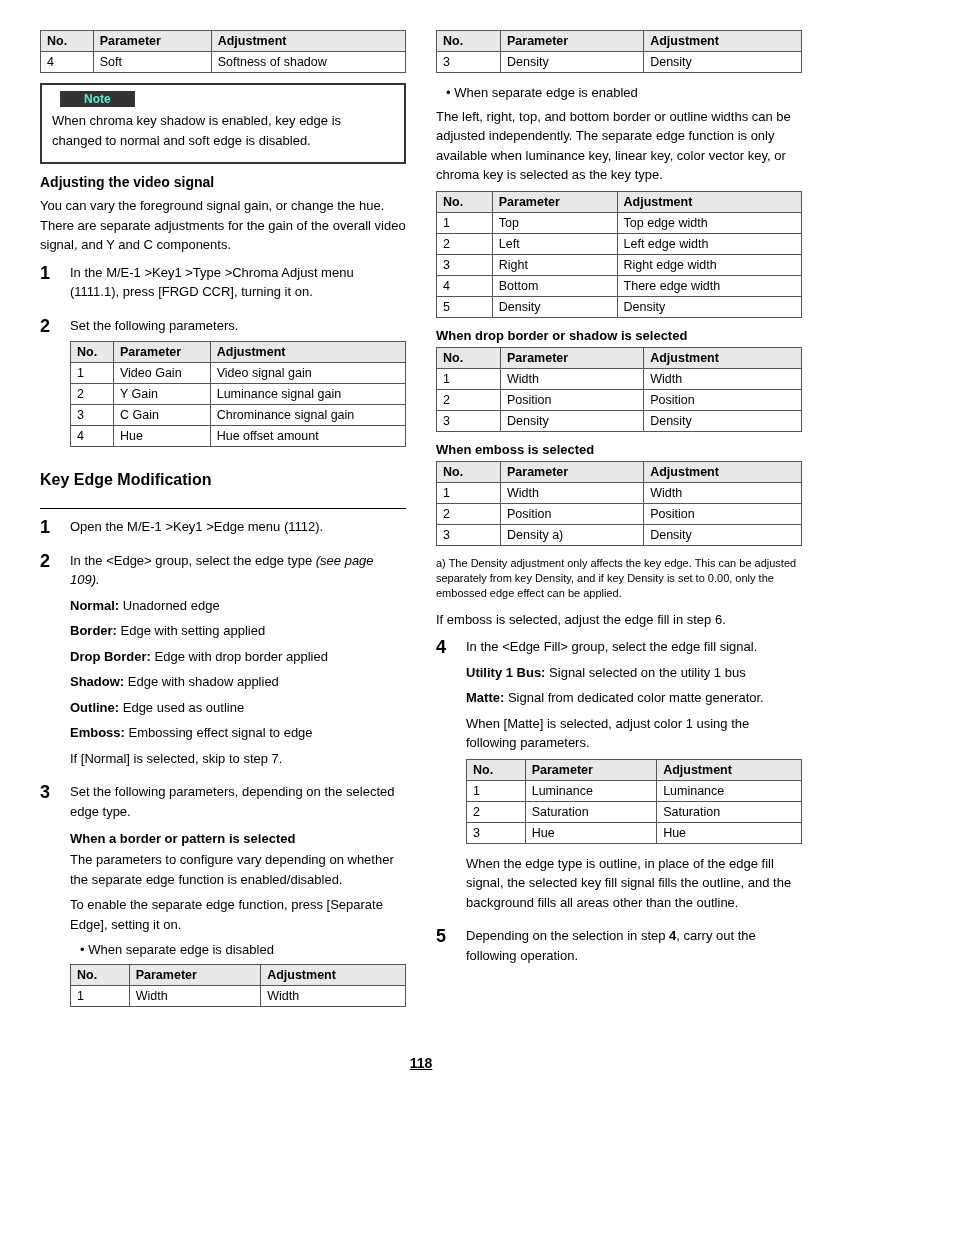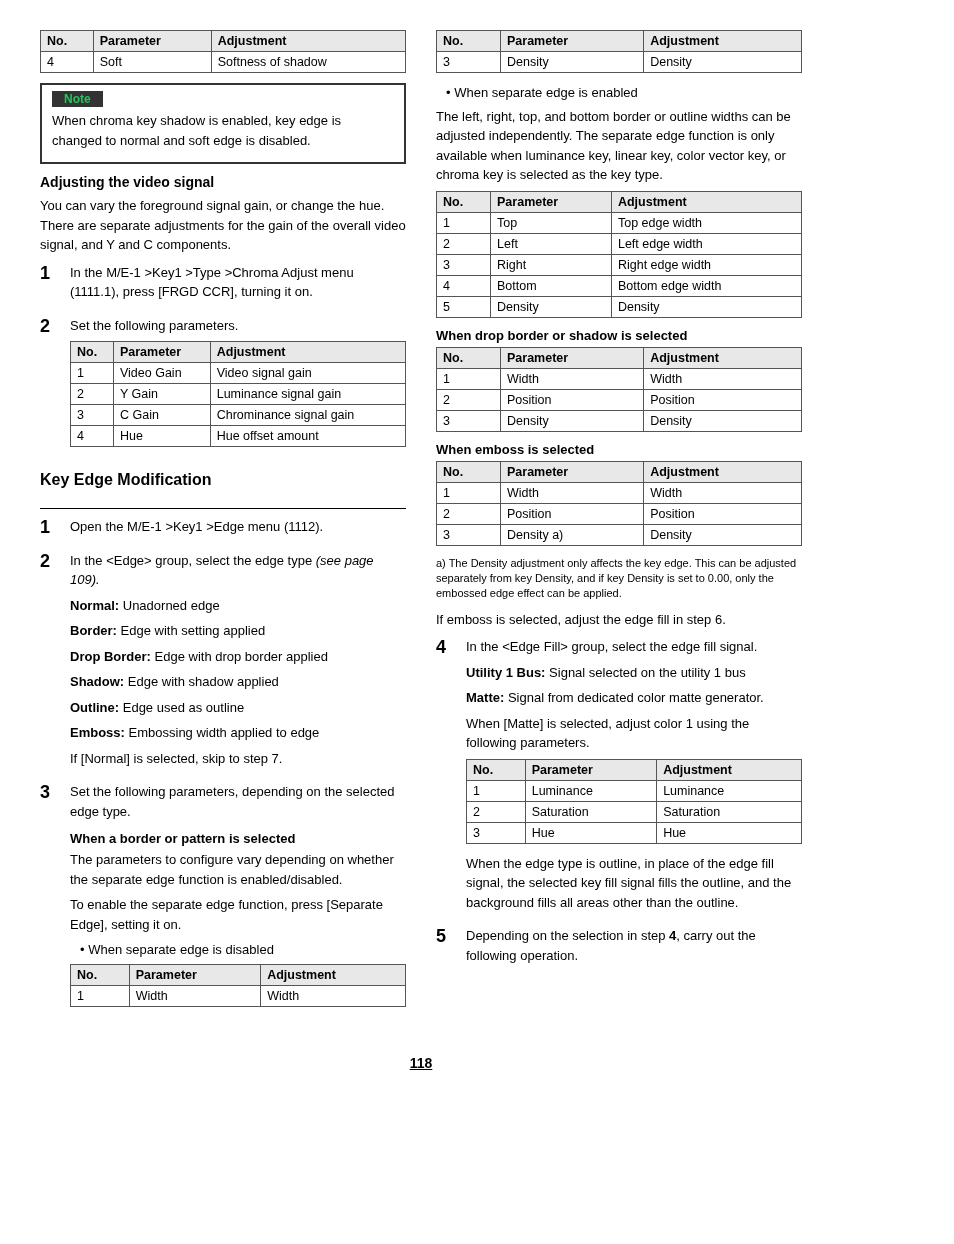--- a/index.html
+++ b/index.html
@@ -46,26 +46,27 @@
       border: 1px solid #555;
       padding: 3px 6px;
     }
     .note-box {
       border: 2px solid #333;
       padding: 6px 10px;
       margin: 10px 0;
     }
     .note-label {
       background: #333;
-      color: #22c55e;
+      color: #5eead4;
       font-weight: bold;
       font-size: 12px;
       display: inline-block;
-      padding: 1px 12px;
+      padding: 1px 24px;
       margin-bottom: 4px;
+      margin-left: 8px;
     }
     .section-title {
       font-size: 16px;
       font-weight: bold;
       margin: 14px 0 6px 0;
       border-bottom: 1px solid #000;
       padding-bottom: 19px;
     }
     .subsection-title {
       font-size: 14px;
@@ -205,21 +206,21 @@
           <p>
             <span>In the &lt;Edge&gt; group, select the edge type</span>
             <em>(see page 109).</em>
           </p>
           <div>
             <p><strong>Normal:</strong> <span>Unadorned edge</span></p>
             <p><strong>Border:</strong> <span>Edge with setting applied</span></p>
             <p><strong>Drop Border:</strong> <span>Edge with drop border applied</span></p>
             <p><strong>Shadow:</strong> <span>Edge with shadow applied</span></p>
             <p><strong>Outline:</strong> <span>Edge used as outline</span></p>
-            <p><strong>Emboss:</strong> <span>Embossing width applied to edge</span></p>
+            <p><strong>Emboss:</strong> <span>Embossing effect signal to edge</span></p>
           </div>
           <p style="margin-top:6px;">If [Normal] is selected, skip to step 7.</p>
         </div>
       </div>
 
       <div class="step-block">
         <span class="step-num">3</span>
         <div class="step-content">
           <p>Set the following parameters, depending on the selected edge type.</p>
 
@@ -291,21 +292,21 @@
             <td>Left edge width</td>
           </tr>
           <tr>
             <td>3</td>
             <td>Right</td>
             <td>Right edge width</td>
           </tr>
           <tr>
             <td>4</td>
             <td>Bottom</td>
-            <td>Bottom edge width</td>
+            <td>There edge width</td>
           </tr>
           <tr>
             <td>5</td>
             <td>Density</td>
             <td>Density</td>
           </tr>
         </tbody>
       </table>
 
       <div class="when-heading">When drop border or shadow is selected</div>

